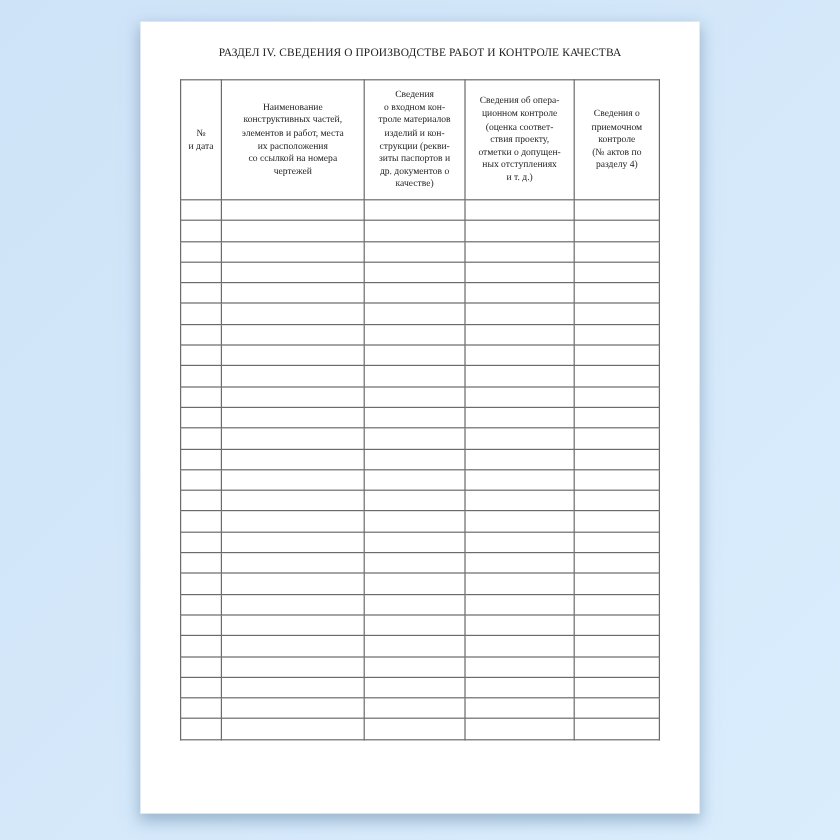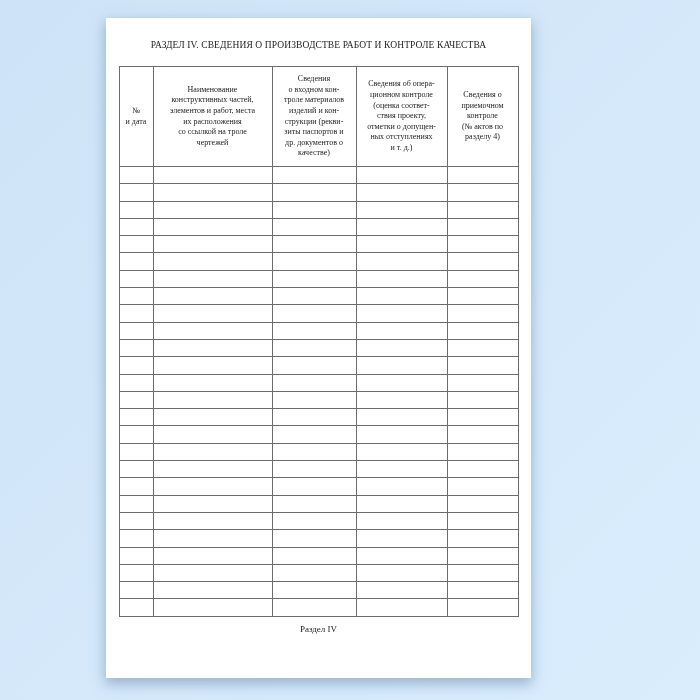--- a/index.html
+++ b/index.html
@@ -11,23 +11,23 @@
     font-family: "Liberation Serif", "DejaVu Serif", serif;
   }
   .canvas {
     position: relative;
     width: 700px;
     height: 700px;
     background: linear-gradient(135deg, #cfe3f8 0%, #d4e8fa 50%, #d9edfd 100%);
   }
   .page {
     position: absolute;
-    left: 106px;
+    left: 117px;
     top: 18px;
-    width: 425px;
+    width: 466px;
     height: 660px;
     background: #ffffff;
     box-shadow: 0 5px 12px 1px rgba(104, 136, 168, 0.55);
     box-sizing: border-box;
   }
   .title {
     margin-top: 22px;
     text-align: center;
     font-size: 9.5px;
     line-height: 11px;
@@ -89,21 +89,21 @@
           <col class="c4">
       </colgroup>
       <thead>
         <tr>
           <th>№
 и дата</th>
           <th>Наименование
 конструктивных частей,
 элементов и работ, места
 их расположения
-со ссылкой на троле
+со ссылкой на номера
 чертежей</th>
           <th>Сведения
 о входном кон-
 троле материалов
 изделий и кон-
 струкции (рекви-
 зиты паспортов и
 др. документов о
 качестве)</th>
           <th>Сведения об опера-
@@ -299,16 +299,15 @@
           <tr>
             <td></td>
             <td></td>
             <td></td>
             <td></td>
             <td></td>
           </tr>
         </tbody>
     </table>
 
-    <div class="footer">Раздел IV</div>
 
   </div>
 </div>
 
 </body></html>

